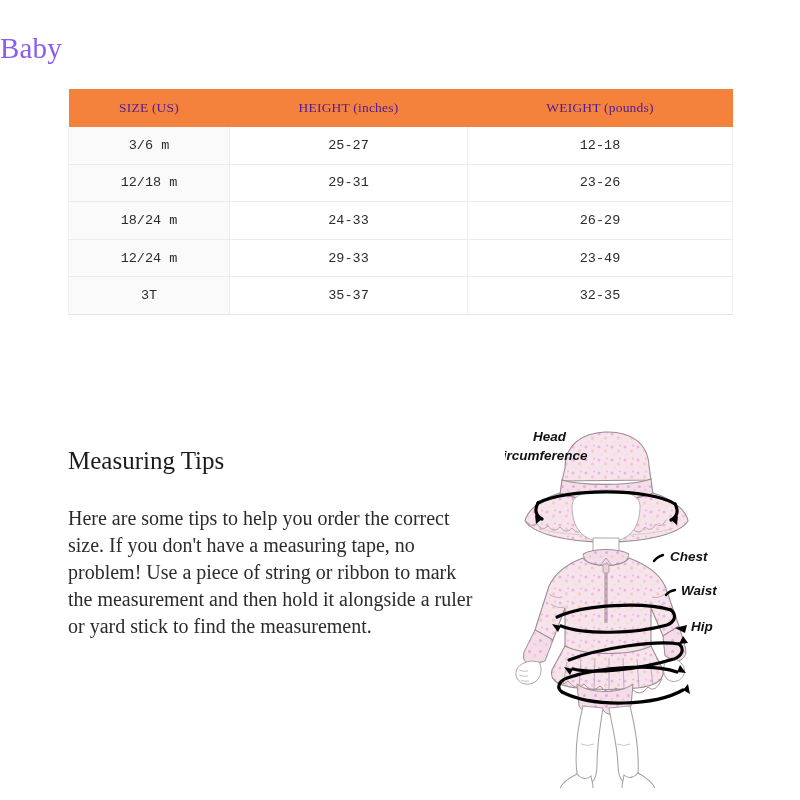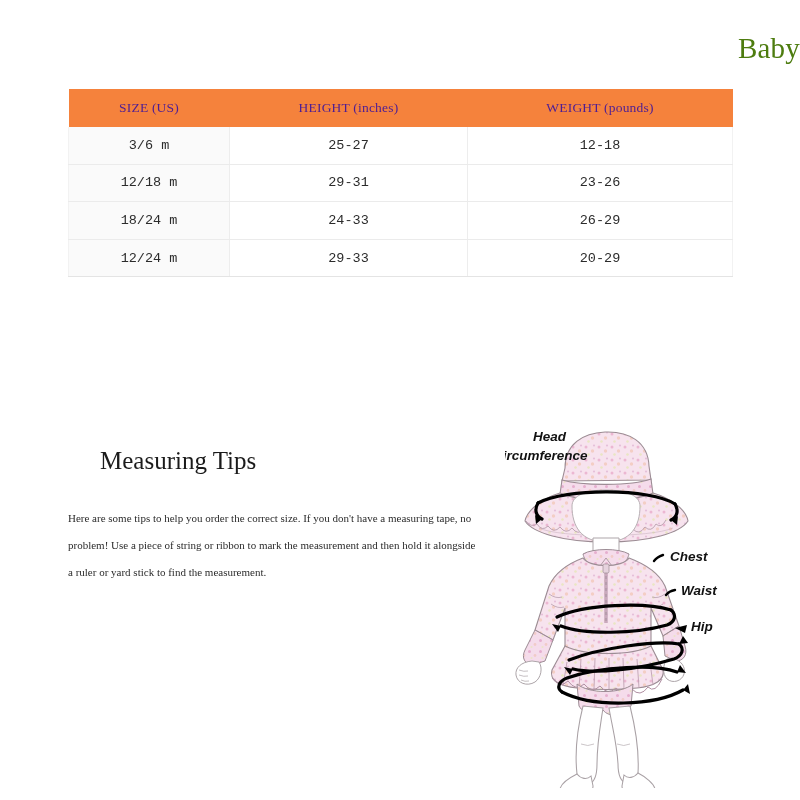--- a/index.html
+++ b/index.html
@@ -15,25 +15,25 @@
     font-family: "Liberation Serif", serif;
     color: #222222;
   }
 
   
   .page-title {
     position: absolute;
     left: 0;
     top: 32px;
     width: 800px;
-    text-align: right;
+    text-align: left;
     font-family: "Liberation Serif", serif;
     font-size: 29px;
     font-weight: 400;
-    color: #4d7c0f;
+    color: #8b5cf6;
     letter-spacing: 0.2px;
   }
 
   
   .size-table-wrap {
     position: absolute;
     left: 68px;
     top: 89px;
     width: 664px;
   }
@@ -85,29 +85,28 @@
 
   
   .tips-heading {
     position: absolute;
     left: 68px;
     top: 447px;
     font-family: "Liberation Serif", serif;
     font-size: 25px;
     font-weight: 400;
     color: #1b1b1b;
-    margin-left: 32px;
   }
   .tips-body {
     position: absolute;
     left: 68px;
     top: 505px;
     width: 410px;
     font-family: "Liberation Serif", serif;
-    font-size: 11px;
+    font-size: 20px;
     line-height: 27px;
     color: #2b2b2b;
   }
 
   
   .figure-wrap {
     position: absolute;
     left: 505px;
     top: 418px;
     width: 290px;
@@ -161,21 +160,26 @@
         <td class="col-weight">23-26</td>
       </tr>
       <tr>
         <td class="col-size">18/24 m</td>
         <td class="col-height">24-33</td>
         <td class="col-weight">26-29</td>
       </tr>
       <tr>
         <td class="col-size">12/24 m</td>
         <td class="col-height">29-33</td>
-        <td class="col-weight">20-29</td>
+        <td class="col-weight">23-49</td>
+      </tr>
+      <tr>
+        <td class="col-size">3T</td>
+        <td class="col-height">35-37</td>
+        <td class="col-weight">32-35</td>
       </tr>
     </tbody>
   </table>
 </div>
 
 <div class="tips-heading">Measuring Tips</div>
 
 <div class="tips-body">Here are some tips to help you order the correct size. If you don't have a measuring tape, no problem! Use a piece of string or ribbon to mark the measurement and then hold it alongside a ruler or yard stick to find the measurement.</div>
 
 <div class="figure-wrap">

